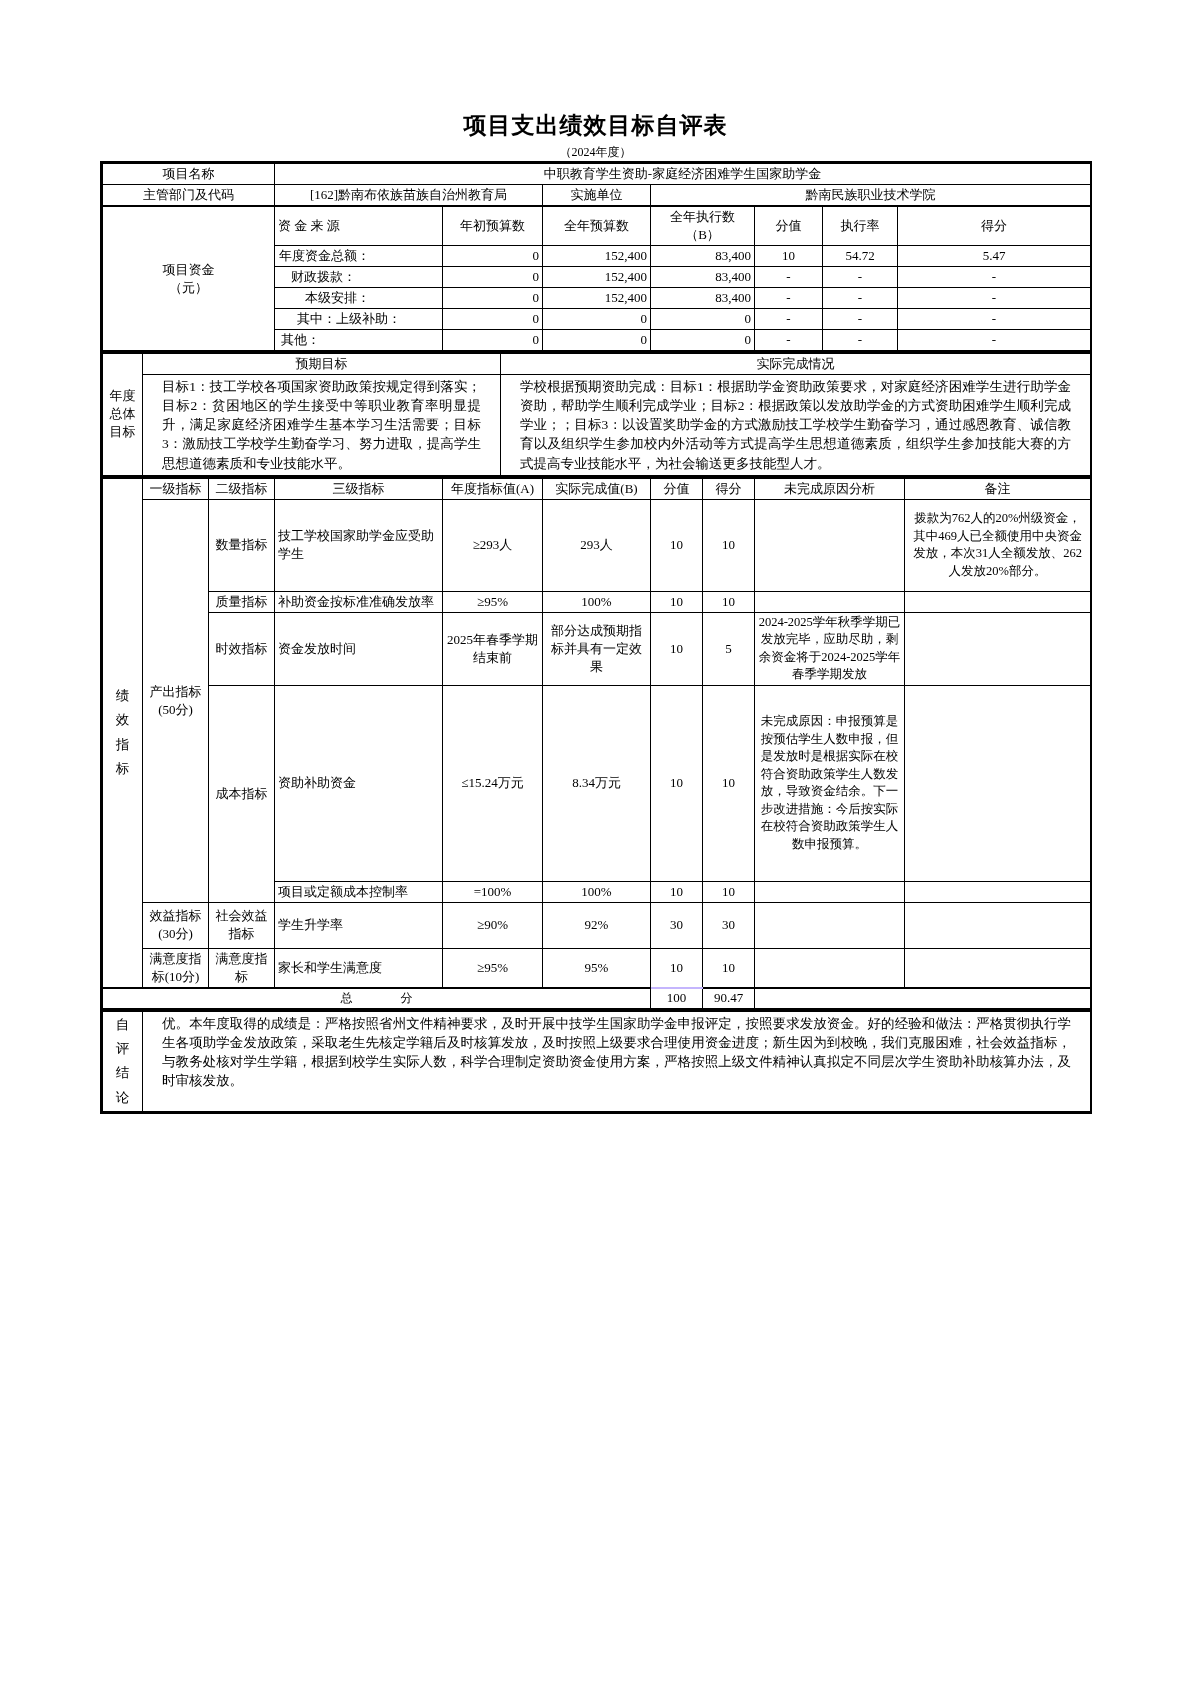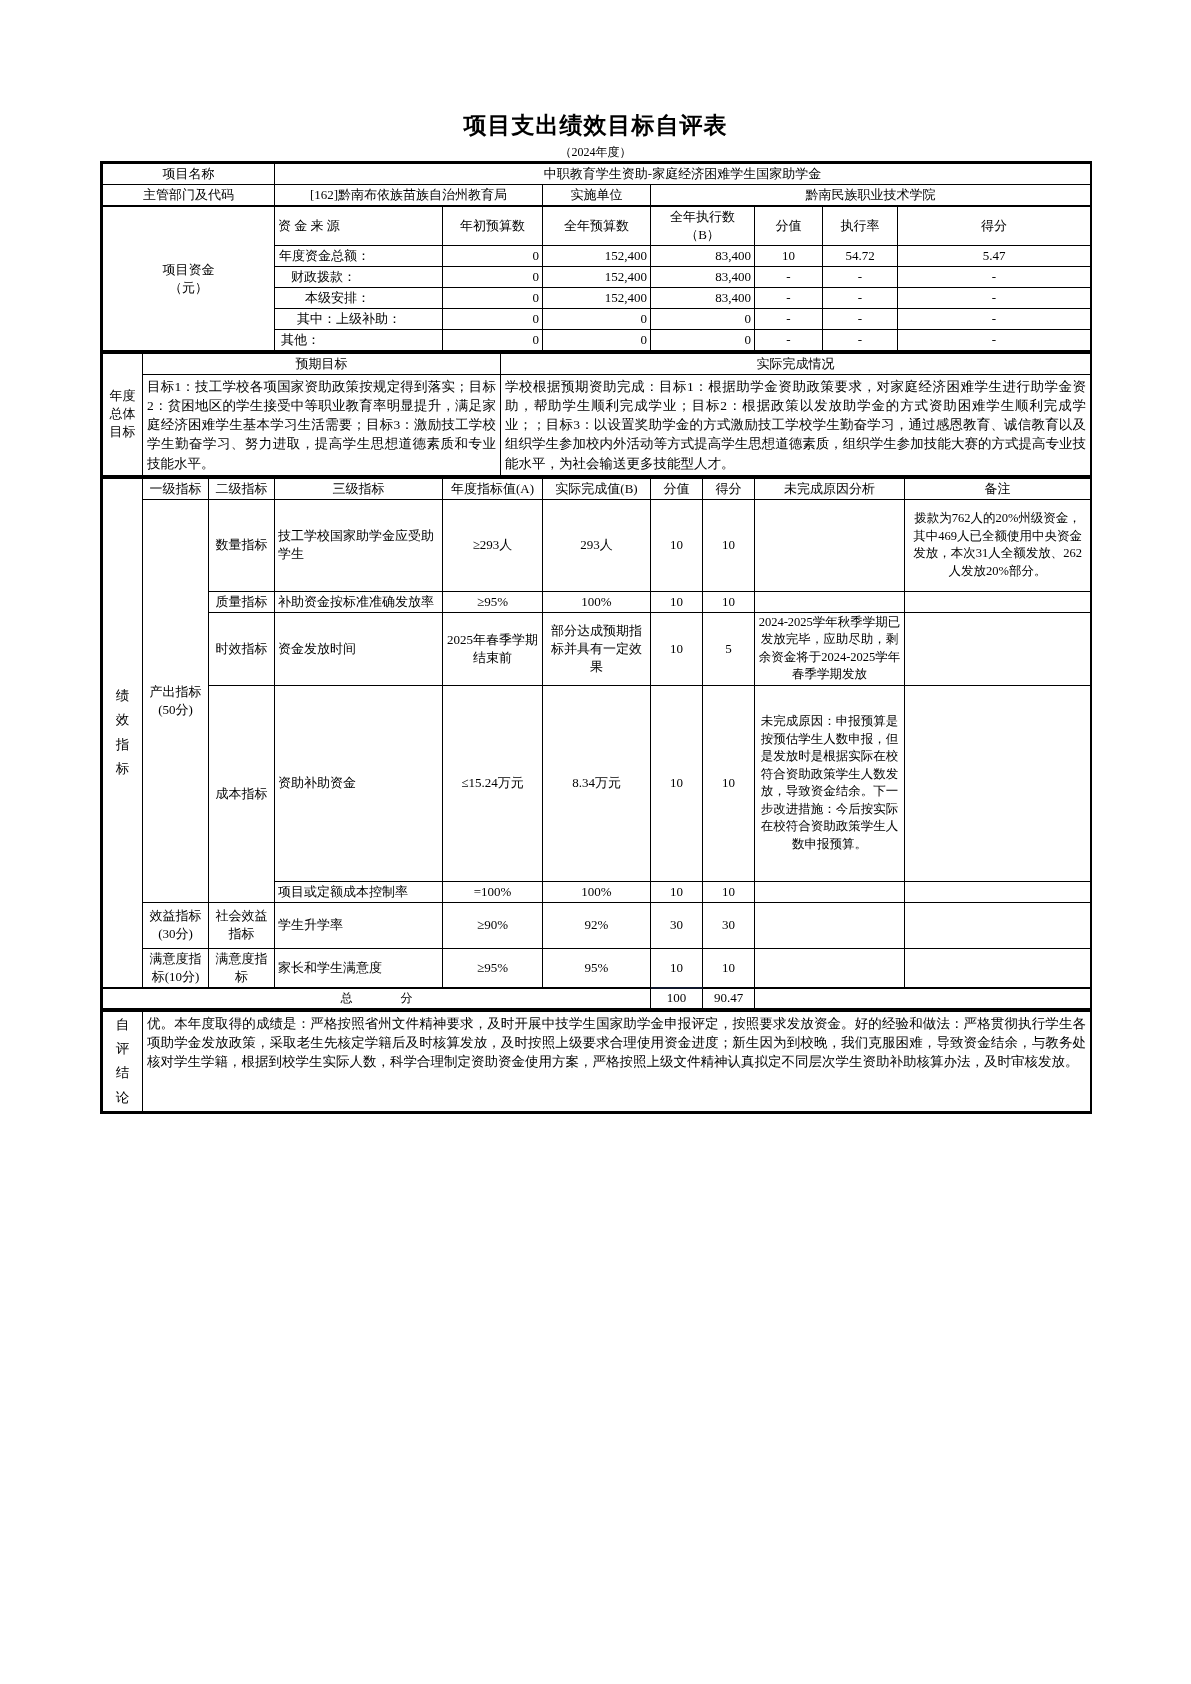--- a/index.html
+++ b/index.html
@@ -10,21 +10,21 @@
   .meta { position:relative; margin:8px 0 2px 100px; width:988px; height:18px; font-size:13px; }
   .meta .date { position:absolute; left:650px; top:0; }
   .frame { margin-left:100px; width:988px; border:2px solid #000; }
   table { border-collapse:collapse; table-layout:fixed; width:988px; }
   td { border:1px solid #000; padding:1px 3px; font-size:13px; vertical-align:middle; overflow:hidden; word-break:break-all; }
   .c { text-align:center; }
   .r { text-align:right; }
   .l { text-align:left; }
   .pre { white-space:pre-line; }
   .vlab { line-height:1.8; font-size:13.5px; }
-  .goaltxt { font-size:13.5px; line-height:1.42; text-align:justify; padding:2px 4px; vertical-align:top; }
+  .goaltxt { font-size:13.5px; line-height:1.42; text-align:justify; padding:2px 19px; vertical-align:top; }
   .small { font-size:12.5px; line-height:1.4; }
   .thick-top { border-top:3px solid #000; }
   .totalcell { font-size:12px; }
   .contact { margin:6px 0 0 134px; font-size:13.5px; }
 </style>
 </head>
 <body>
 
 <div class="page">
 
@@ -243,39 +243,39 @@
         <td class="l">家长和学生满意度</td>
         <td class="c">≥95%</td>
         <td class="c">95%</td>
         <td class="c">10</td>
         <td class="c">10</td>
         <td class="c small"></td>
         <td class="c small"></td>
       </tr>
       <tr style="height:18px">
         <td class="c totalcell" colspan="6" style="border-top:2px solid #000">总　　　　分</td>
-        <td class="c" style="border-top:2px solid #0f172a">100</td>
+        <td class="c" style="border-top:2px solid #c4b5fd">100</td>
         <td class="c" style="border-top:2px solid #000">90.47</td>
         <td class="c" colspan="2" style="border-top:2px solid #000"></td>
       </tr>
     </tbody>
       </table>
 
     <table class="thick-top">
       <colgroup>
           <col style="width:40px">
           <col style="width:948px">
         </colgroup>
       <tbody>
           <tr style="height:76px">
         <td class="c pre vlab">自
 评
 结
 论</td>
-        <td class="goaltxt" style="font-size:13.5px">优。本年度取得的成绩是：严格按照省州文件精神要求，及时开展中技学生国家助学金申报评定，按照要求发放资金。好的经验和做法：严格贯彻执行学生各项助学金发放政策，采取老生先核定学籍后及时核算发放，及时按照上级要求合理使用资金进度；新生因为到校晚，我们克服困难，导致资金结余，与教务处核对学生学籍，根据到校学生实际人数，科学合理制定资助资金使用方案，严格按照上级文件精神认真拟定不同层次学生资助补助核算办法，及时审核发放。</td>
+        <td class="goaltxt" style="font-size:13.5px">优。本年度取得的成绩是：严格按照省州文件精神要求，及时开展中技学生国家助学金申报评定，按照要求发放资金。好的经验和做法：严格贯彻执行学生各项助学金发放政策，采取老生先核定学籍后及时核算发放，及时按照上级要求合理使用资金进度；新生因为到校晚，我们克服困难，社会效益指标，与教务处核对学生学籍，根据到校学生实际人数，科学合理制定资助资金使用方案，严格按照上级文件精神认真拟定不同层次学生资助补助核算办法，及时审核发放。</td>
       </tr>
     </tbody>
       </table>
 
   </div>
 
 
 </div>
 
 </body></html>

